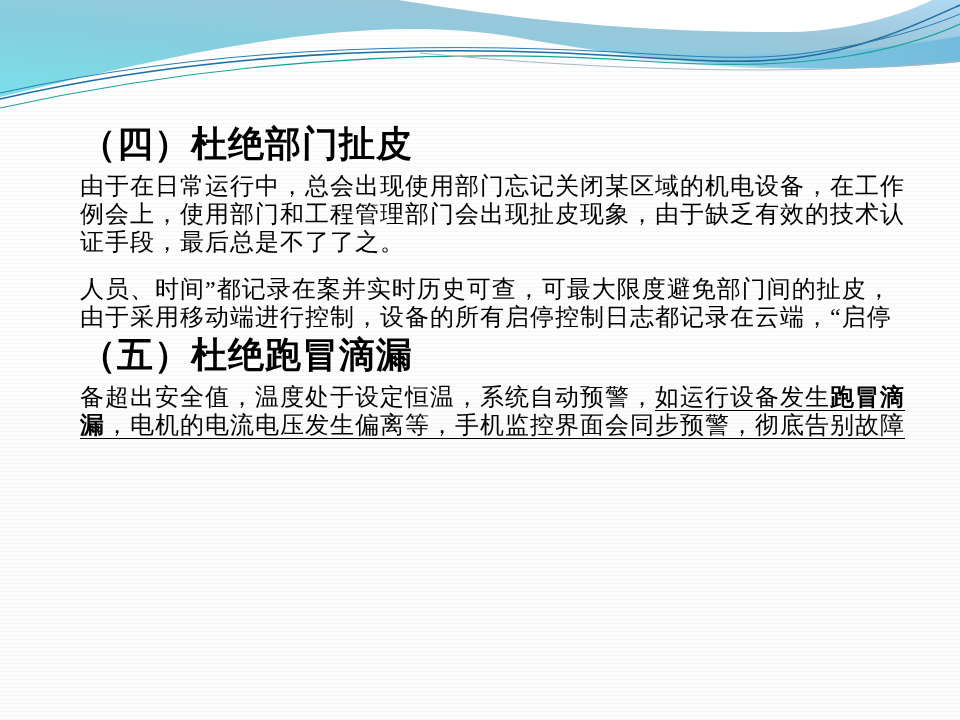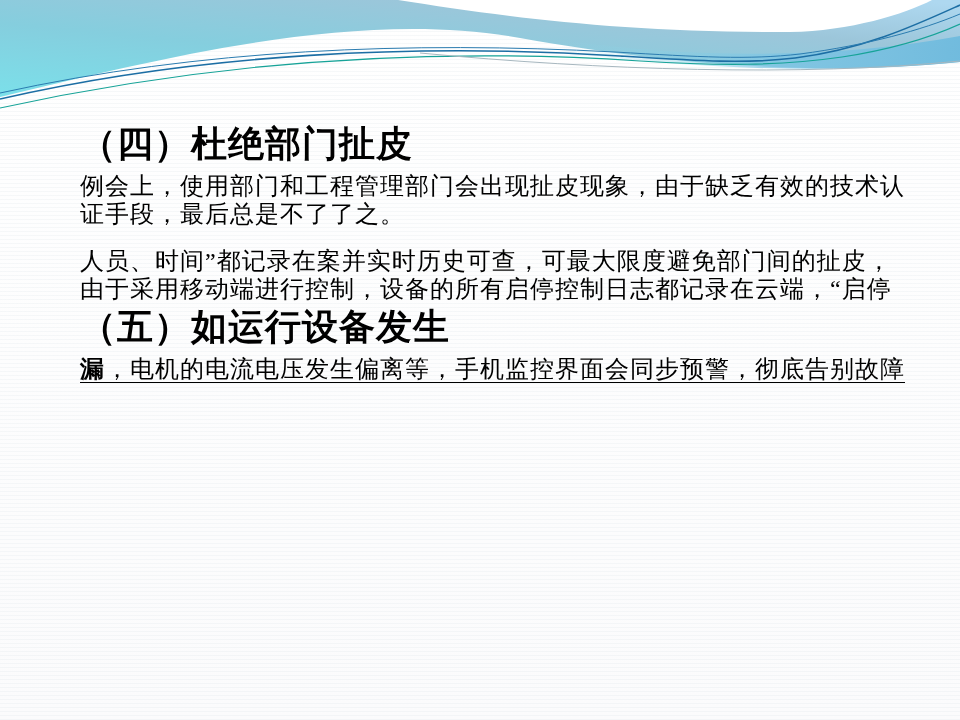--- a/index.html
+++ b/index.html
@@ -61,28 +61,30 @@
     <path d="M0,93 C200,49 410,41 615,52 C700,57 748,60 800,54 C868,45 922,30 960,14" fill="none" stroke="#2b7cb0" stroke-width="1"></path>
     <path d="M0,108 C220,60 430,47 640,61 C720,66 780,66 842,57 C900,48 938,34 960,24" fill="none" stroke="#17a398" stroke-width="1.2"></path>
     <path d="M420,53 C600,70 800,77 960,61" fill="none" stroke="#a7b7bf" stroke-width="1"></path>
   </svg>
 
   <div class="content" id="slide-text">
       <div class="block-heading">
         <div class="line"><span class="">（四）杜绝部门扯皮</span></div>
       </div>
       <div class="block-para">
+        <div class="line"><span class="">由于在日常运行中，总会出现使用部门忘记关闭某区域的机电设备，在工作</span></div>
         <div class="line"><span class="">例会上，使用部门和工程管理部门会出现扯皮现象，由于缺乏有效的技术认</span></div>
         <div class="line"><span class="">证手段，最后总是不了了之。</span></div>
       </div>
       <div class="block-para">
         <div class="line"><span class="">人员、时间”都记录在案并实时历史可查，可最大限度避免部门间的扯皮，</span></div>
         <div class="line"><span class="">由于采用移动端进行控制，设备的所有启停控制日志都记录在云端，“启停</span></div>
       </div>
       <div class="block-heading">
-        <div class="line"><span class="">（五）如运行设备发生</span></div>
+        <div class="line"><span class="">（五）杜绝跑冒滴漏</span></div>
       </div>
       <div class="block-para">
+        <div class="line"><span class="">备超出安全值，温度处于设定恒温，系统自动预警，</span><span class="seg-underline">如运行设备发生</span><span class="seg-bold seg-underline">跑冒滴</span></div>
         <div class="line"><span class="seg-bold seg-underline">漏</span><span class="seg-underline">，电机的电流电压发生偏离等，手机监控界面会同步预警，彻底告别故障</span></div>
       </div>
     </div>
 
 </div>
 
 </body></html>

